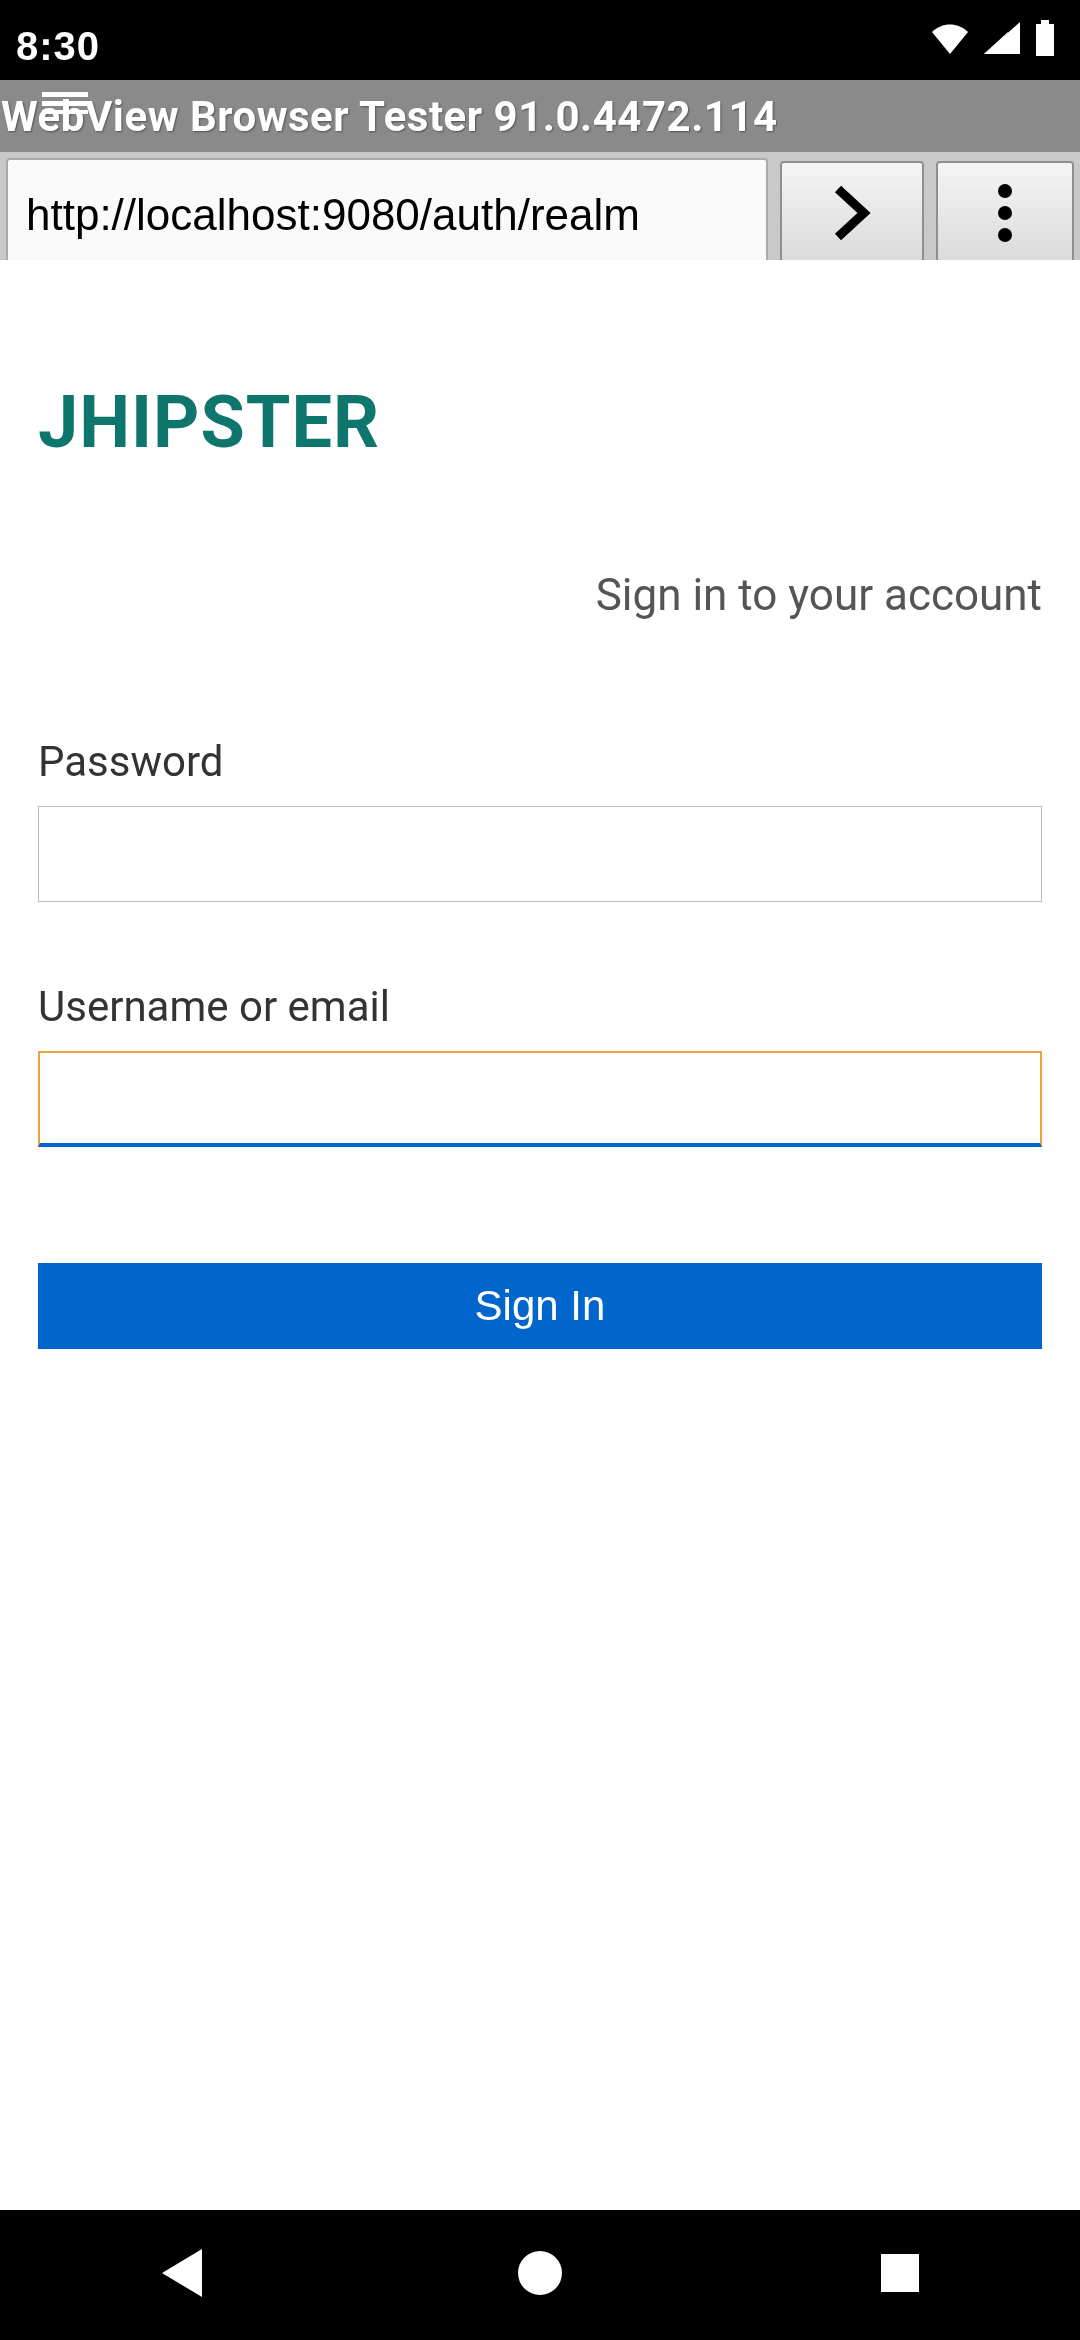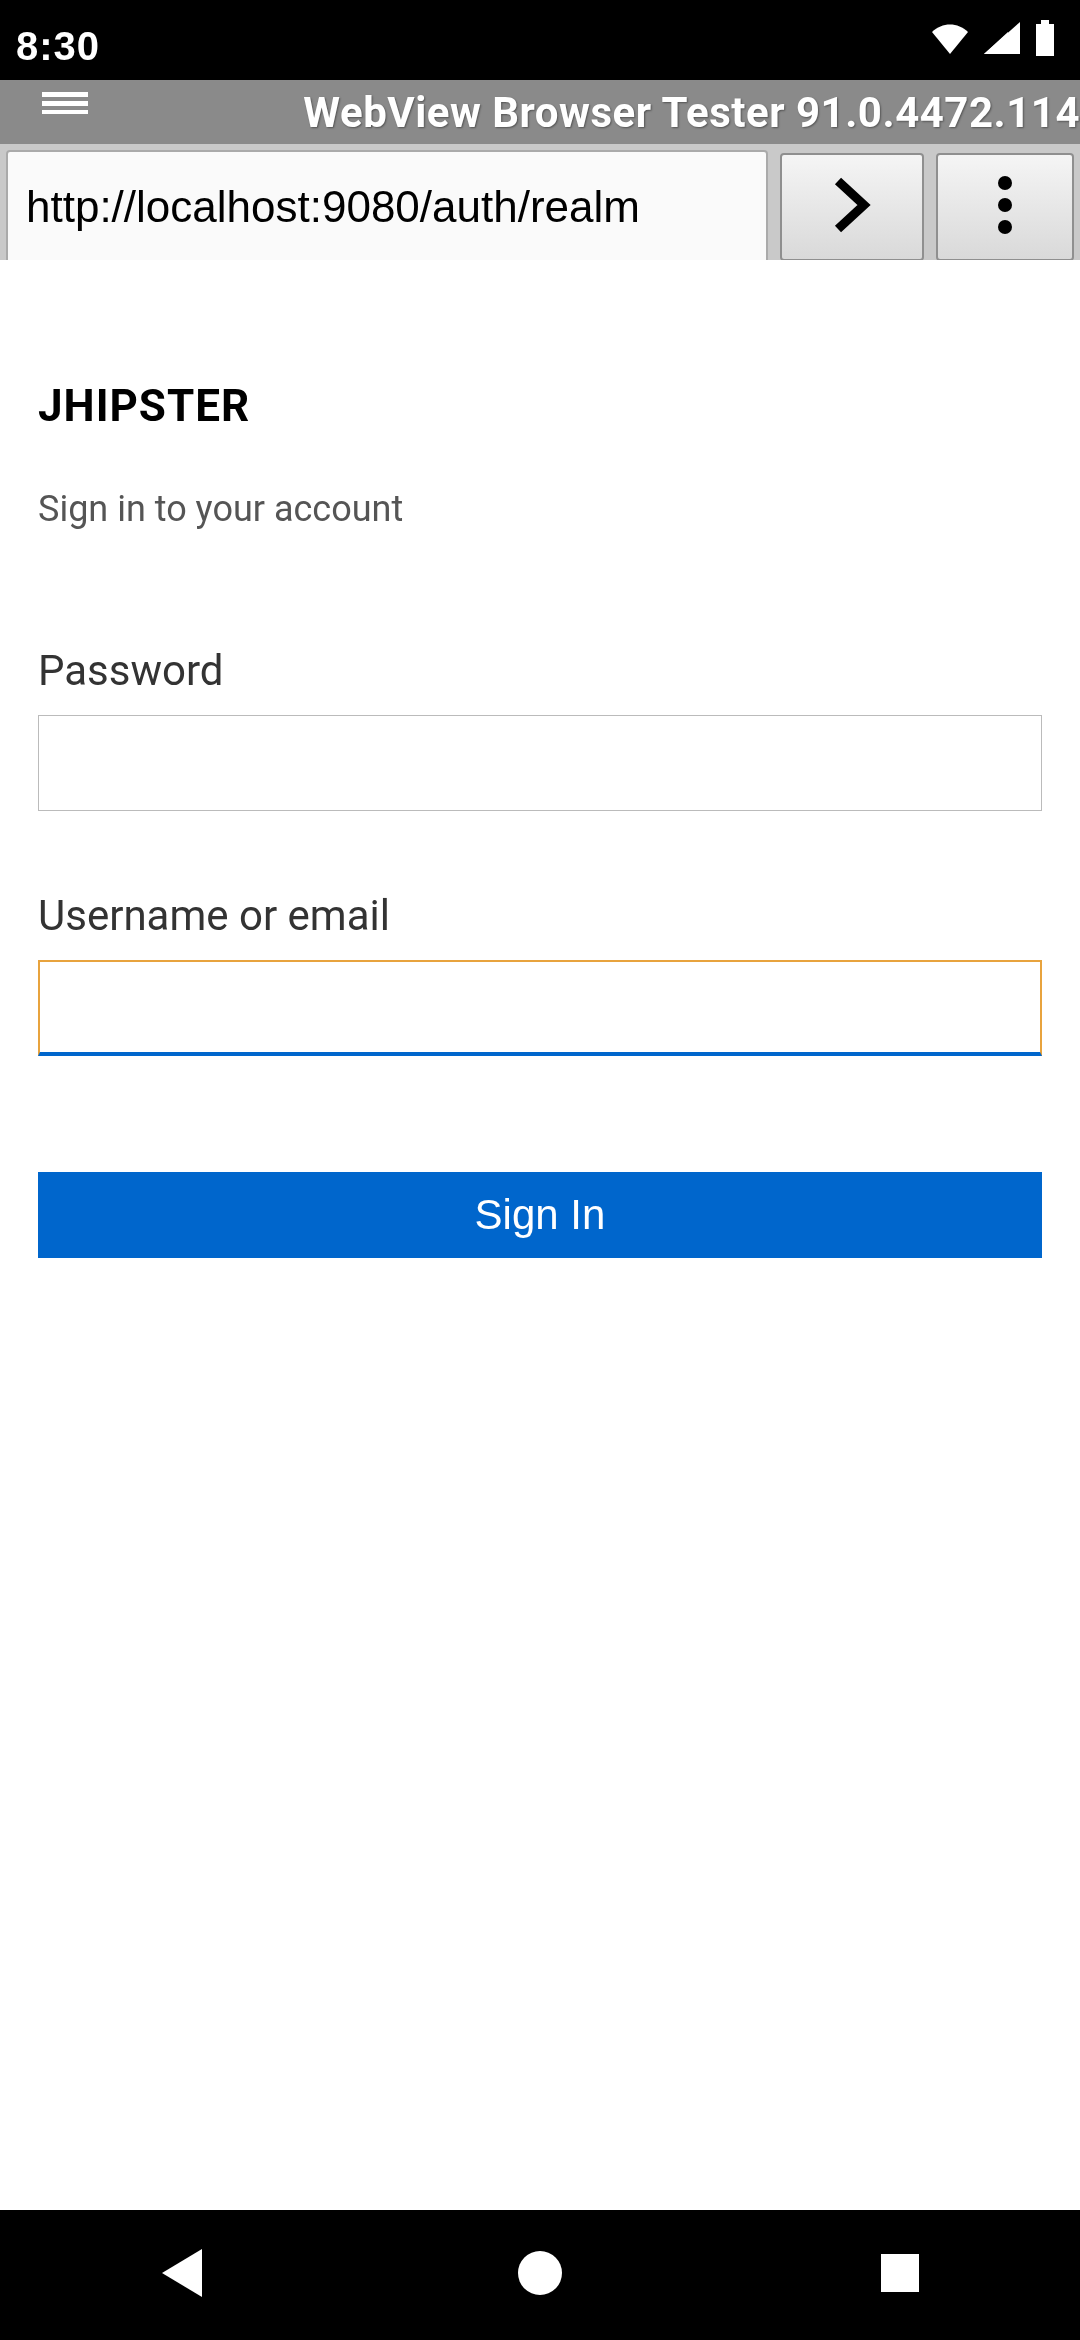--- a/index.html
+++ b/index.html
@@ -4,34 +4,34 @@
 <style>
   * { box-sizing: border-box; margin: 0; padding: 0; }
   html, body { width: 1080px; height: 2340px; font-family: -apple-system, BlinkMacSystemFont, "Segoe UI", Roboto, Arial, sans-serif; background: #fff; overflow: hidden; }
 
   
   .status-bar { position: relative; height: 80px; background: #000; color: #fff; display: flex; align-items: center; justify-content: space-between; padding: 0 24px 0 16px; }
   .status-time { font-size: 40px; font-weight: 600; letter-spacing: 1px; font-family: Arial, sans-serif; transform: translateY(6px); }
   .status-right { display: flex; align-items: center; gap: 14px; }
 
   
-  .title-bar { height: 64px; background: #8a8a8a; display: flex; align-items: center; padding-left: 18px; justify-content: flex-end; }
+  .title-bar { height: 72px; background: #8a8a8a; display: flex; align-items: center; padding-left: 1px; }
   .title-bar-text { color: #fff; font-size: 42px; font-weight: 700; text-shadow: 1px 1px 2px rgba(0,0,0,0.4); letter-spacing: 0.5px; }
 
   
   .url-row { height: 126px; background: #c9c9c9; display: flex; align-items: center; padding: 6px; gap: 12px; }
   .url-input { flex: 1; height: 114px; background: #fafafa; border: 2px solid #aaaaaa; border-radius: 4px; font-size: 44px; padding: 0 18px; color: #000; font-family: Arial, sans-serif; white-space: nowrap; overflow: hidden; }
   .go-btn, .menu-btn { height: 108px; background: linear-gradient(#f5f5f5, #d9d9d9); border: 2px solid #8f8f8f; border-radius: 4px; display: flex; align-items: center; justify-content: center; cursor: pointer; }
   .go-btn { width: 144px; }
   .menu-btn { width: 138px; }
 
   
   .content { padding: 0 38px; }
-  .realm-title { font-size: 44px; font-weight: 700; color: #000000; letter-spacing: 1px; margin-top: 120px; }
-  .signin-heading { text-align: left; font-size: 36px; color: #555; font-weight: 400; margin-top: 56px; }
+  .realm-title { font-size: 72px; font-weight: 700; color: #0f766e; letter-spacing: 1px; margin-top: 120px; }
+  .signin-heading { text-align: right; font-size: 44px; color: #555; font-weight: 400; margin-top: 104px; }
   .form { margin-top: 116px; }
   .field-label { font-size: 42px; color: #333; margin-bottom: 20px; }
   .field-input { width: 100%; height: 96px; border: 1px solid #bbb; background: #fff; font-size: 36px; padding: 0 18px; }
   .field-input.focused { border: 2px solid #e8a33d; border-bottom: 4px solid #0066cc; outline: none; }
   .field-group { margin-bottom: 80px; }
   .signin-button { width: 100%; height: 86px; background: #0066cc; color: #fff; border: none; font-size: 42px; font-weight: 400; cursor: pointer; margin-top: 36px; }
 
   
   .nav-bar { position: absolute; bottom: 0; left: 0; width: 100%; height: 130px; background: #000; display: flex; align-items: center; justify-content: space-around; }
   .nav-btn { width: 200px; height: 100%; display: flex; align-items: center; justify-content: center; cursor: pointer; }

